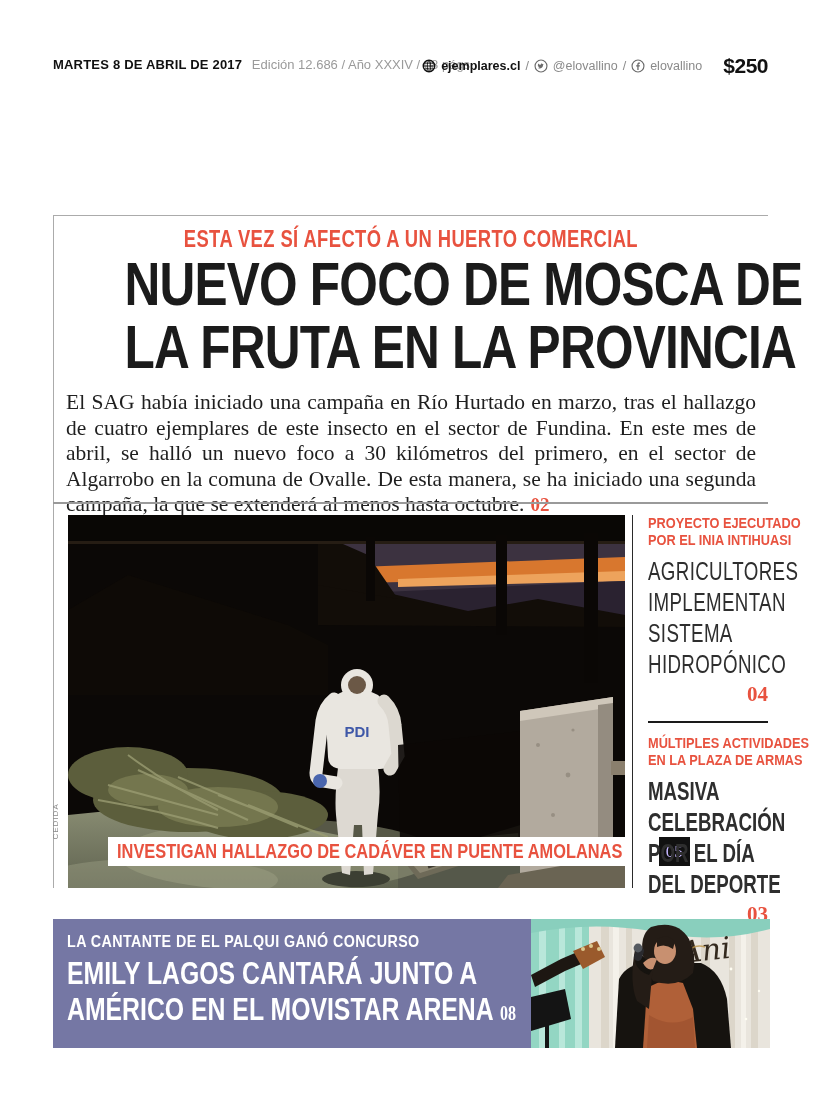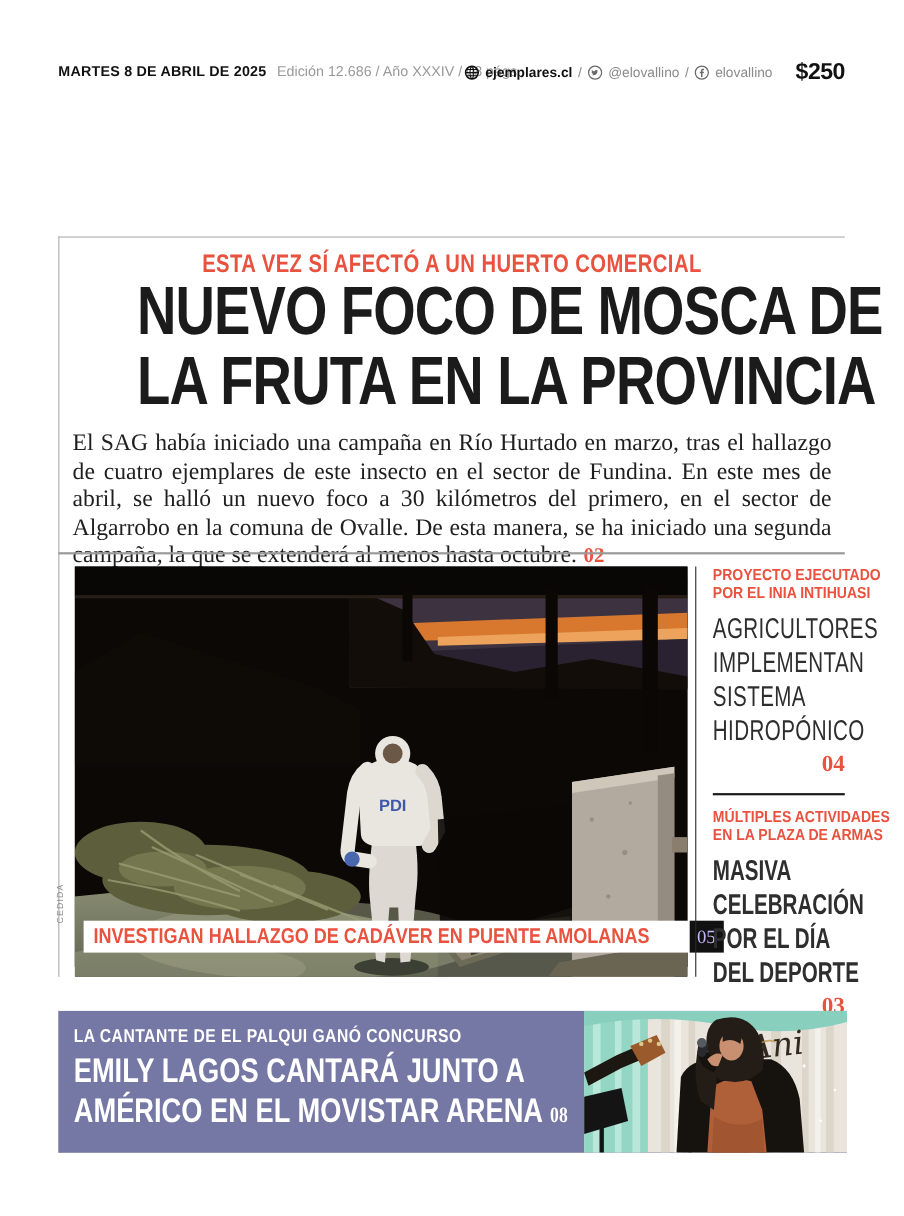--- a/index.html
+++ b/index.html
@@ -32,21 +32,21 @@
   .lede{position:absolute;left:66px;top:390px;width:690px;font-family:"Liberation Serif",serif;
         font-size:21.5px;line-height:25.5px;color:#1f1f1f;text-align:justify;}
   .pagenum{font-family:"Liberation Serif",serif;font-weight:bold;color:var(--red,#e8523f);}
   .lede .pagenum{font-size:19px;margin-left:6px;}
   .rule-photo{position:absolute;left:53px;top:502px;width:715px;height:2px;background:#9a9a9a;}
   
   .photo-main{position:absolute;left:68px;top:515px;width:557px;height:364px;background:#0b0806;}
   .photo-credit{position:absolute;left:50px;top:830px;width:10px;font-size:8px;color:#8a8a8a;
                 letter-spacing:1px;transform:rotate(-90deg);transform-origin:center;white-space:nowrap;}
   .caption-bar{position:absolute;left:8px;bottom:13px;display:flex;align-items:stretch;}
-  .caption-text{background:#fff;padding:3px 6px 3px 9px;display:flex;align-items:flex-end;}
+  .caption-text{background:#fff;padding:3px 6px 3px 9px;display:flex;align-items:flex-end;margin-left:32px;}
   .caption-inner{color:var(--red,#e8523f);font-weight:900;font-size:19.5px;white-space:nowrap;
                  transform:scaleX(.84);transform-origin:left center;}
   .caption-num{background:#111;color:#c4b5fd;font-family:"Liberation Serif",serif;font-weight:normal;
                font-size:17px;padding:4px 7px 3px;display:flex;align-items:center;margin-left:-66px;}
   .vrule{position:absolute;left:632px;top:515px;width:1px;height:373px;background:#2a2a2a;}
   
   .sidebar{position:absolute;left:648px;top:515px;width:120px;}
   .sb-kicker{color:var(--red,#e8523f);font-weight:900;font-size:14.5px;line-height:16.5px;
              transform:scaleX(.88);transform-origin:left;white-space:nowrap;}
   .sb-head{margin-top:8px;color:#2e2e2e;}
@@ -66,21 +66,21 @@
   .photo-feature{position:absolute;right:0;top:0;width:239px;height:129px;}
   svg{display:block;}
 </style>
 </head>
 <body>
 
 <div class="page">
 
   <div class="topbar">
     <div class="tb-left">
-      <span class="tb-date">MARTES 8 DE ABRIL DE 2025</span>
+      <span class="tb-date">MARTES 8 DE ABRIL DE 2017</span>
       <span class="tb-edition">Edición 12.686 / Año XXXIV / 08 págs</span>
     </div>
     <div class="tb-right">
       <span class="tb-social">
         <svg class="soc-icon" viewBox="0 0 16 16">
           <circle cx="8" cy="8" r="6.6" fill="none" stroke="#111" stroke-width="1.6"></circle>
           <path d="M1.6 8h12.8 M2.6 4.7h10.8 M2.6 11.3h10.8 M8 1.4c-2.6 2-2.6 11.2 0 13.2 M8 1.4c2.6 2 2.6 11.2 0 13.2" fill="none" stroke="#111" stroke-width="1.1"></path>
         </svg>
         <span class="tb-site">ejemplares.cl</span>
         <span>/</span>

